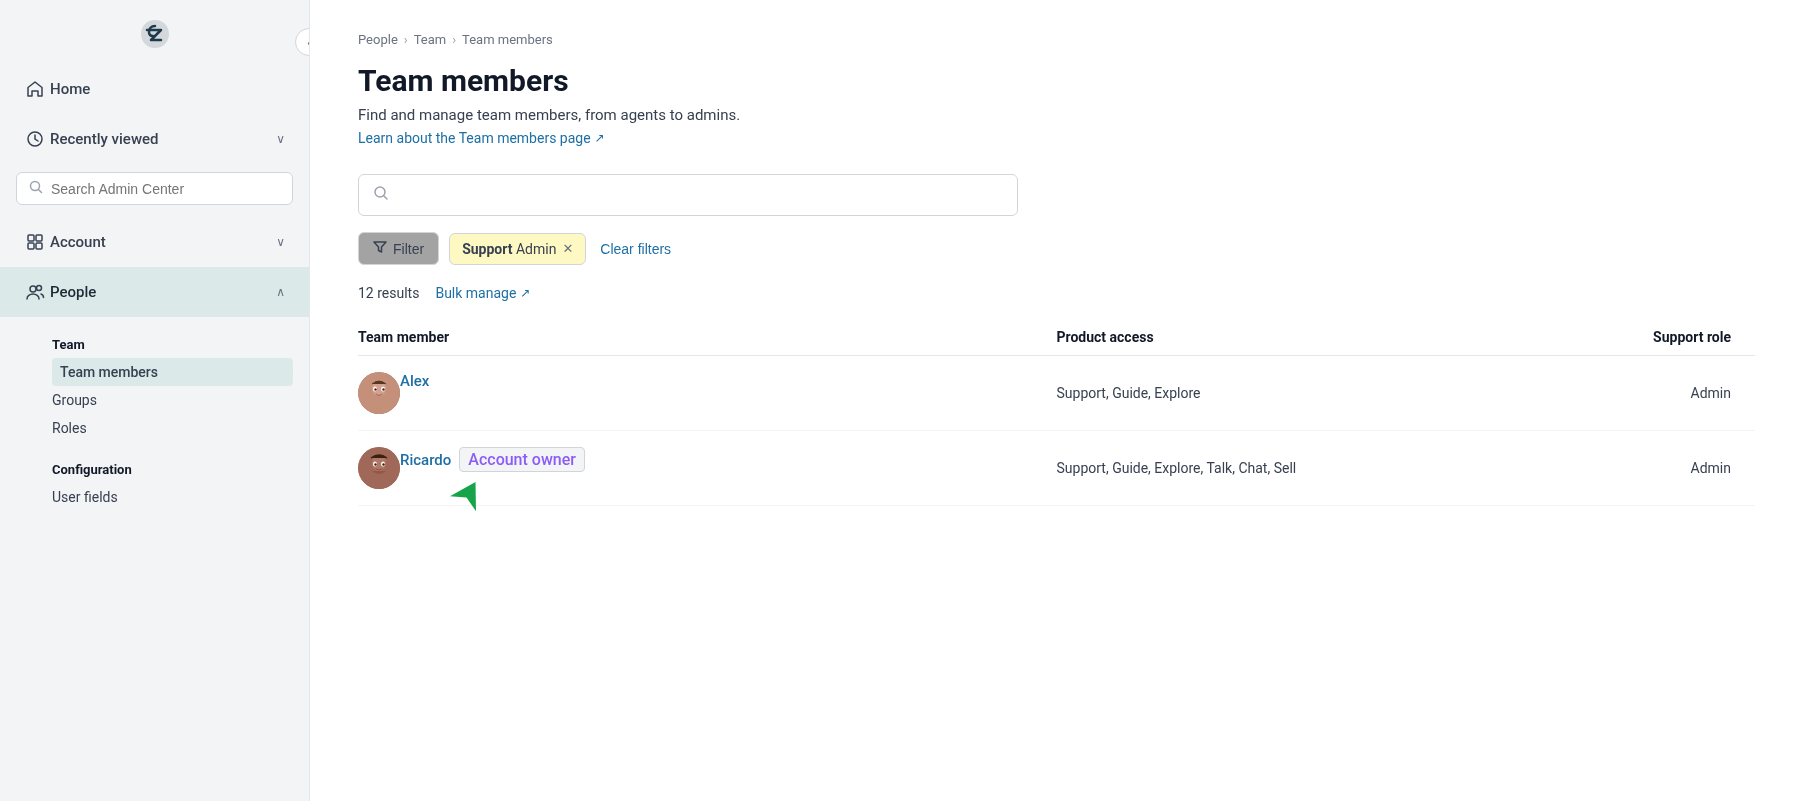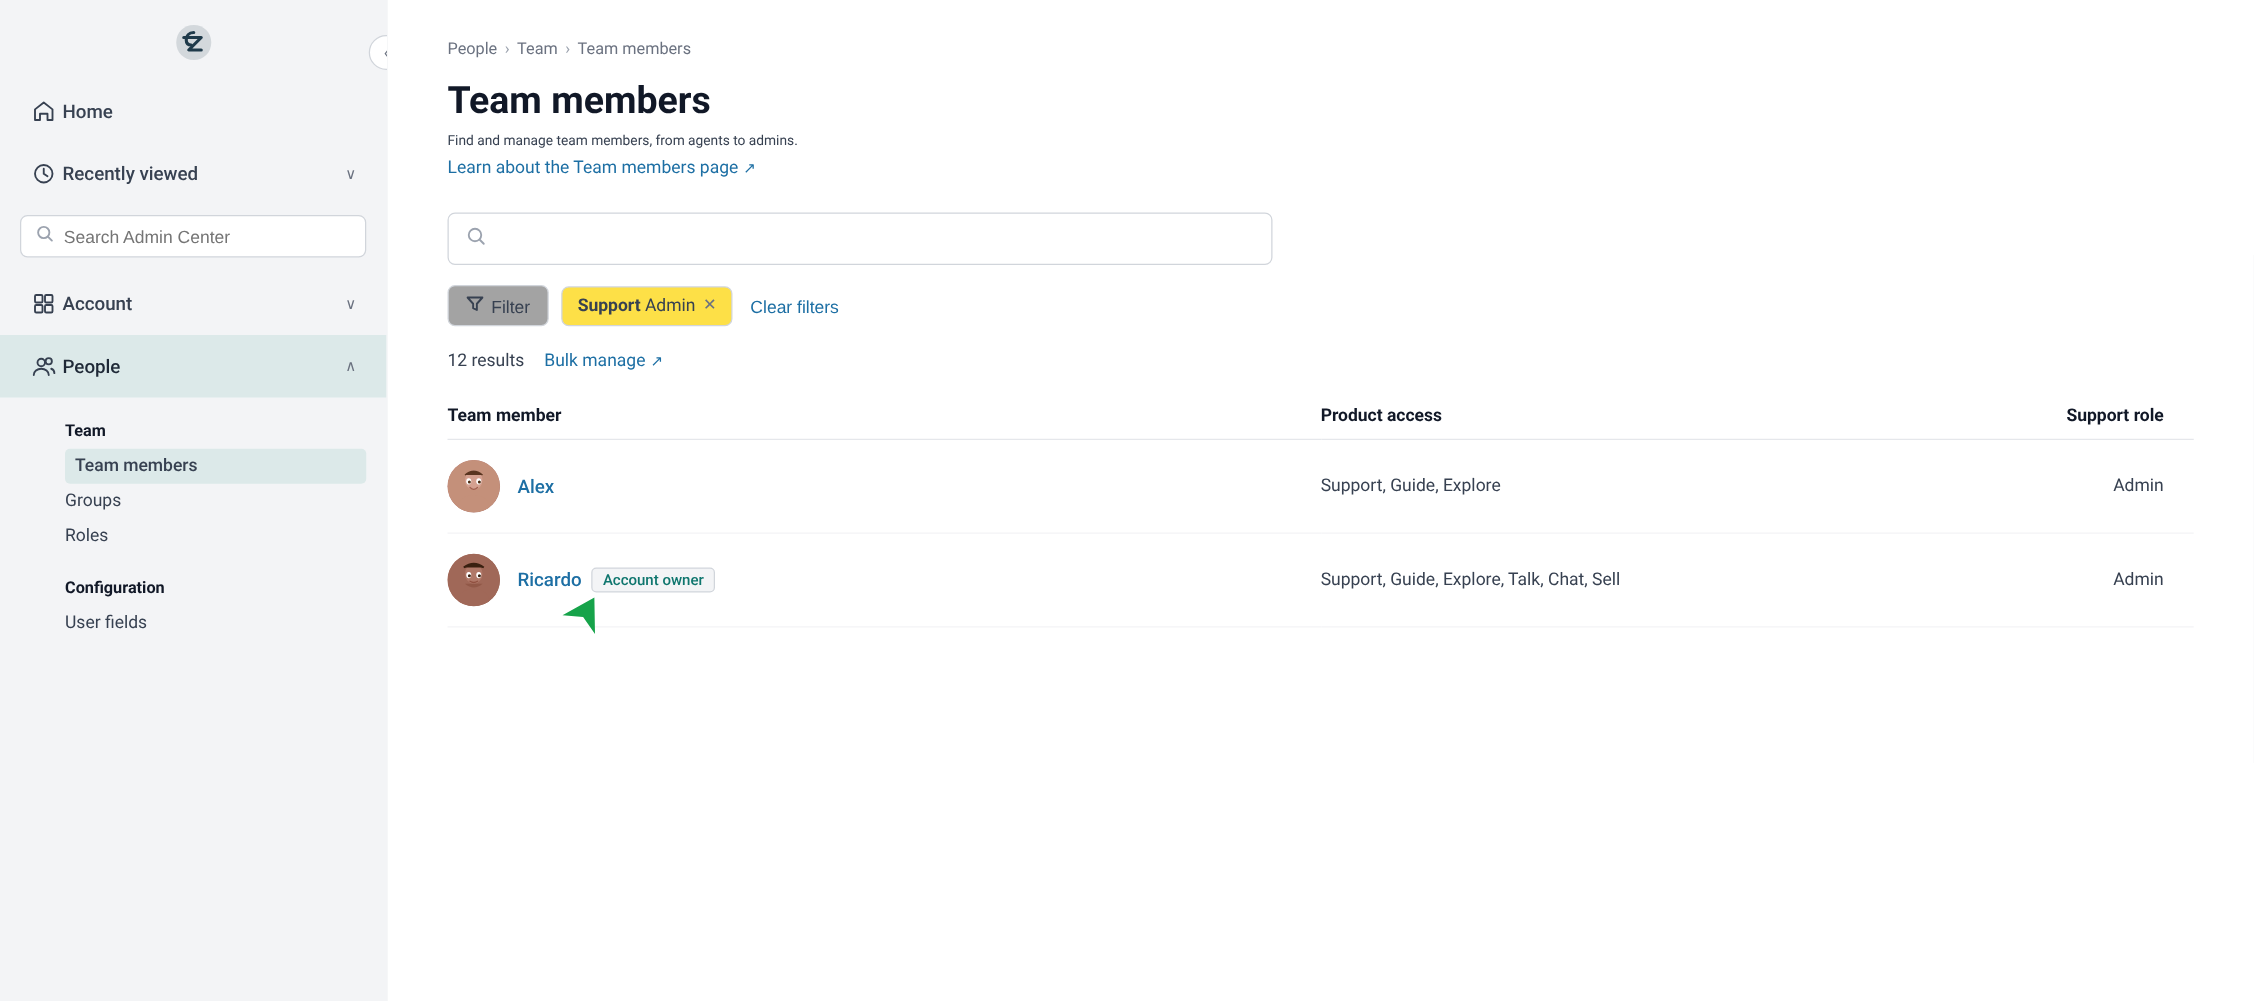--- a/index.html
+++ b/index.html
@@ -159,21 +159,21 @@
     .breadcrumb .sep { color: #9ca3af; }
 
     .page-title {
       font-size: 30px;
       font-weight: 700;
       color: #111827;
       margin-bottom: 8px;
     }
 
     .page-desc {
-      font-size: 11px;
+      font-size: 15px;
       color: #374151;
       margin-bottom: 4px;
     }
 
     .page-link {
       font-size: 14px;
       color: #1d6fa4;
       text-decoration: none;
       display: inline-flex;
       align-items: center;
@@ -227,21 +227,21 @@
 
     .filter-tag {
       display: flex;
       align-items: center;
       gap: 6px;
       border: 1px solid #d1d5db;
       border-radius: 6px;
       padding: 7px 12px;
       font-size: 14px;
       color: #374151;
-      background: #fde047;
+      background: #fef9c3;
     }
 
     .filter-tag .tag-x {
       cursor: pointer;
       color: #6b7280;
       font-size: 13px;
       line-height: 1;
     }
 
     .filter-tag strong { font-weight: 700; }
@@ -302,22 +302,21 @@
       border-bottom: 1px solid #f3f4f6;
       font-size: 14px;
       color: #374151;
       vertical-align: middle;
     }
 
     .members-table td:last-child { text-align: right; padding-right: 24px; }
 
     .member-cell {
       display: flex;
-      align-items: center;
-      gap: 14px;
+      align-items: flex-start;
     }
 
     .member-avatar {
       width: 42px;
       height: 42px;
       border-radius: 50%;
       overflow: hidden;
       flex-shrink: 0;
       background: #d1d5db;
       display: flex; align-items: center; justify-content: center;
@@ -341,22 +340,22 @@
       font-weight: 500;
       cursor: pointer;
     }
 
     .account-owner-badge {
       display: inline-block;
       background: #f3f4f6;
       border: 1px solid #d1d5db;
       border-radius: 4px;
       padding: 2px 8px;
-      font-size: 12px;
-      color: #0f766e;
+      font-size: 16px;
+      color: #8b5cf6;
       margin-left: 8px;
       font-weight: 500;
     }
 
     
     .scrollbar-track {
       position: absolute;
       right: 0;
       top: 0;
       width: 6px;

